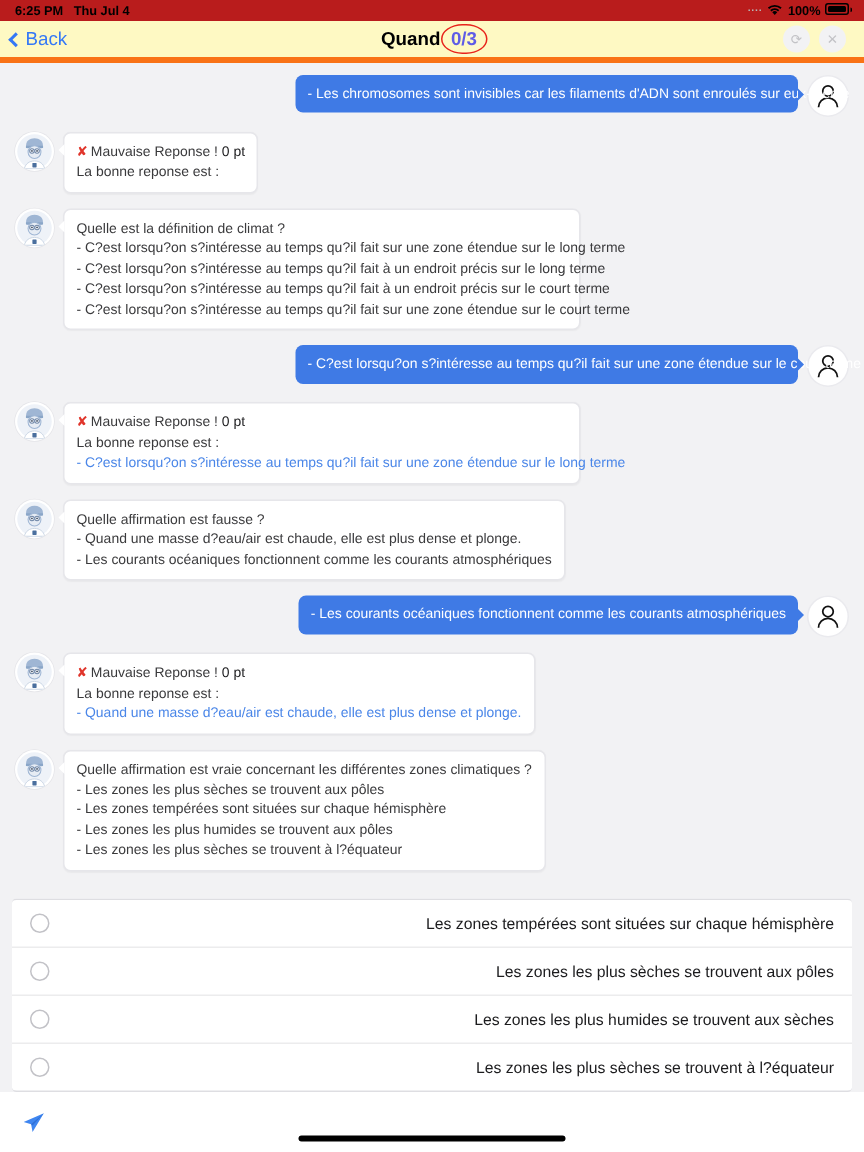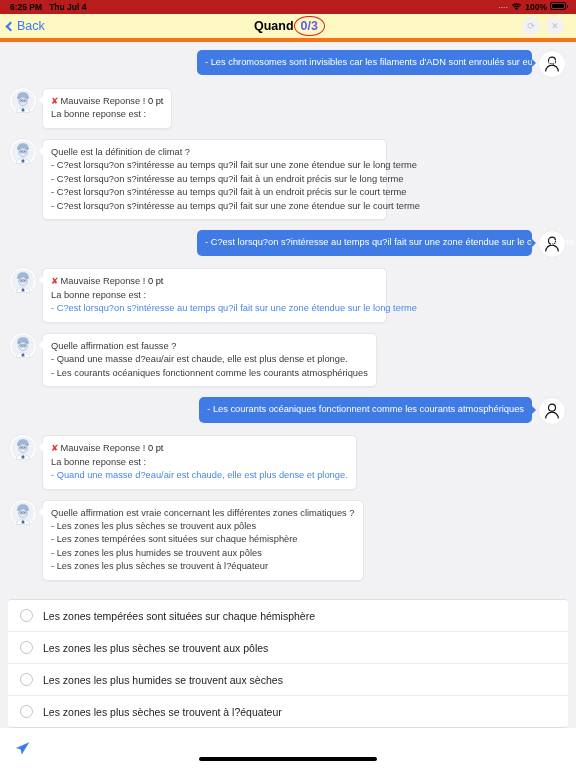--- a/index.html
+++ b/index.html
@@ -153,20 +153,21 @@
     border-top: 0.5px solid #dedee2;
     border-bottom: 0.5px solid #dedee2;
     margin: 6px 8px 0 8px;
     border-radius: 3px;
   }
   .option {
     display: flex; align-items: center; gap: 10px;
     padding: 9px 12px;
     border-bottom: 0.5px solid #ececed;
     cursor: pointer;
+    justify-content: space-between;
   }
   .option:last-child { border-bottom: none; }
   .radio {
     width: 13px; height: 13px; border-radius: 50%;
     border: 1px solid #c2c2c7; background: #fff; flex: 0 0 auto;
   }
   .option-label { font-size: 10.5px; color: #1c1c1e; }
 
   
   .composer {

